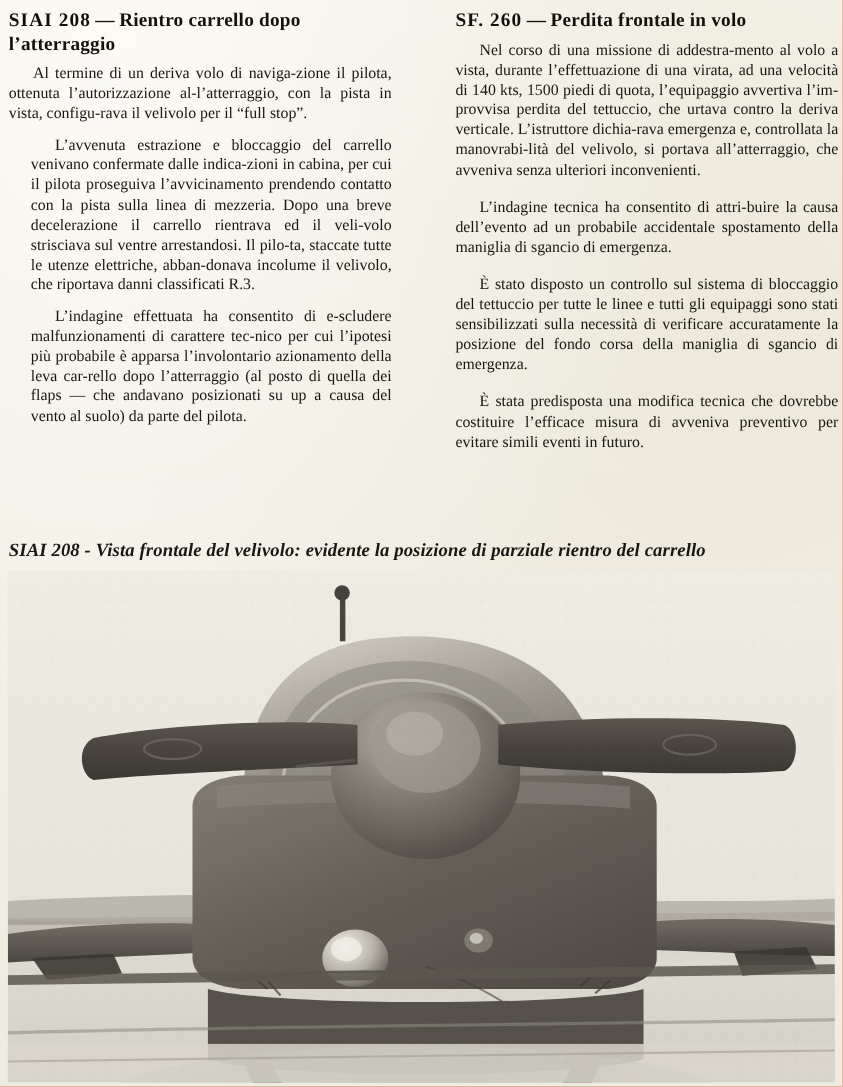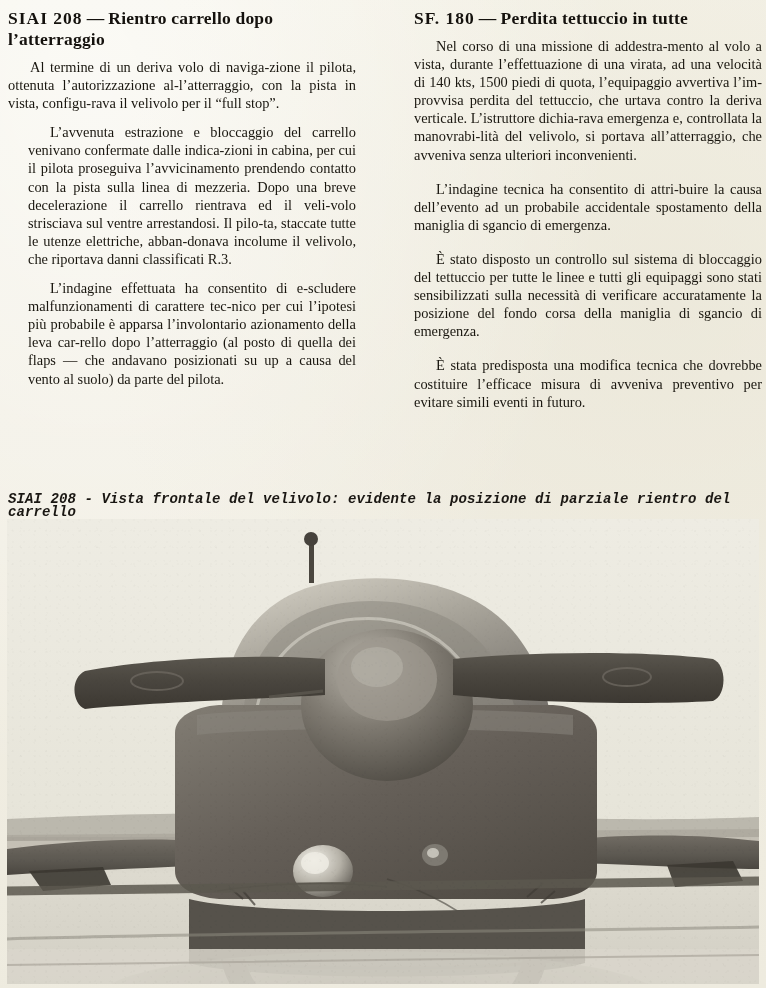--- a/index.html
+++ b/index.html
@@ -74,24 +74,24 @@
   }
   .para + .para { margin-top: 16px; }
   .para.spaced { margin-top: 11px; margin-left: 20px; }
 
   
   .caption {
     position: absolute;
     left: 8px;
     top: 493px;
     width: 740px;
-    font-family: Liberation Mono, monospace;
+    font-family: Liberation Serif, serif;
     font-style: italic;
     font-weight: bold;
-    font-size: 14px;
+    font-size: 17px;
     line-height: 13px;
     letter-spacing: 0.1px;
     color: #1a1713;
   }
 
   
   .photo {
     position: absolute;
     left: 7px;
     top: 519px;
@@ -128,21 +128,21 @@
       <h2 class="headline two-line">
         <span class="hl-code">SIAI  208</span><span class="hl-dash">—</span><span class="hl-title">Rientro carrello dopo l’atterraggio</span>
       </h2>
       <p class="para">Al termine di un deriva volo di naviga-zione il pilota, ottenuta l’autorizzazione al-l’atterraggio, con la pista in vista, configu-rava il velivolo per il “full stop”.</p>
       <p class="para spaced">L’avvenuta estrazione e bloccaggio del carrello venivano confermate dalle indica-zioni in cabina, per cui il pilota proseguiva l’avvicinamento prendendo contatto con la pista sulla linea di mezzeria. Dopo una breve decelerazione il carrello rientrava ed il veli-volo strisciava sul ventre arrestandosi. Il pilo-ta, staccate tutte le utenze elettriche, abban-donava incolume il velivolo, che riportava danni classificati R.3.</p>
       <p class="para spaced">L’indagine effettuata ha consentito di e-scludere malfunzionamenti di carattere tec-nico per cui l’ipotesi più probabile è apparsa l’involontario azionamento della leva car-rello dopo l’atterraggio (al posto di quella dei flaps — che andavano posizionati su up a causa del vento al suolo) da parte del pilota.</p>
     </div>
 
     <div class="col col-right">
       <h2 class="headline">
-        <span class="hl-code">SF. 180</span><span class="hl-dash">—</span><span class="hl-title">Perdita tettuccio in tutte</span>
+        <span class="hl-code">SF. 260</span><span class="hl-dash">—</span><span class="hl-title">Perdita frontale in volo</span>
       </h2>
       <p class="para">Nel corso di una missione di addestra-mento al volo a vista, durante l’effettuazione di una virata, ad una velocità di 140 kts, 1500 piedi di quota, l’equipaggio avvertiva l’im-provvisa perdita del tettuccio, che urtava contro la deriva verticale. L’istruttore dichia-rava emergenza e, controllata la manovrabi-lità del velivolo, si portava all’atterraggio, che avveniva senza ulteriori inconvenienti.</p>
       <p class="para">L’indagine tecnica ha consentito di attri-buire la causa dell’evento ad un probabile accidentale spostamento della maniglia di sgancio di emergenza.</p>
       <p class="para">È stato disposto un controllo sul sistema di bloccaggio del tettuccio per tutte le linee e tutti gli equipaggi sono stati sensibilizzati sulla necessità di verificare accuratamente la posizione del fondo corsa della maniglia di sgancio di emergenza.</p>
       <p class="para">È stata predisposta una modifica tecnica che dovrebbe costituire l’efficace misura di avveniva preventivo per evitare simili eventi in futuro.</p>
     </div>
   </div>
 
   <div class="caption">SIAI 208 - Vista frontale del velivolo: evidente la posizione di parziale rientro del carrello</div>
 

